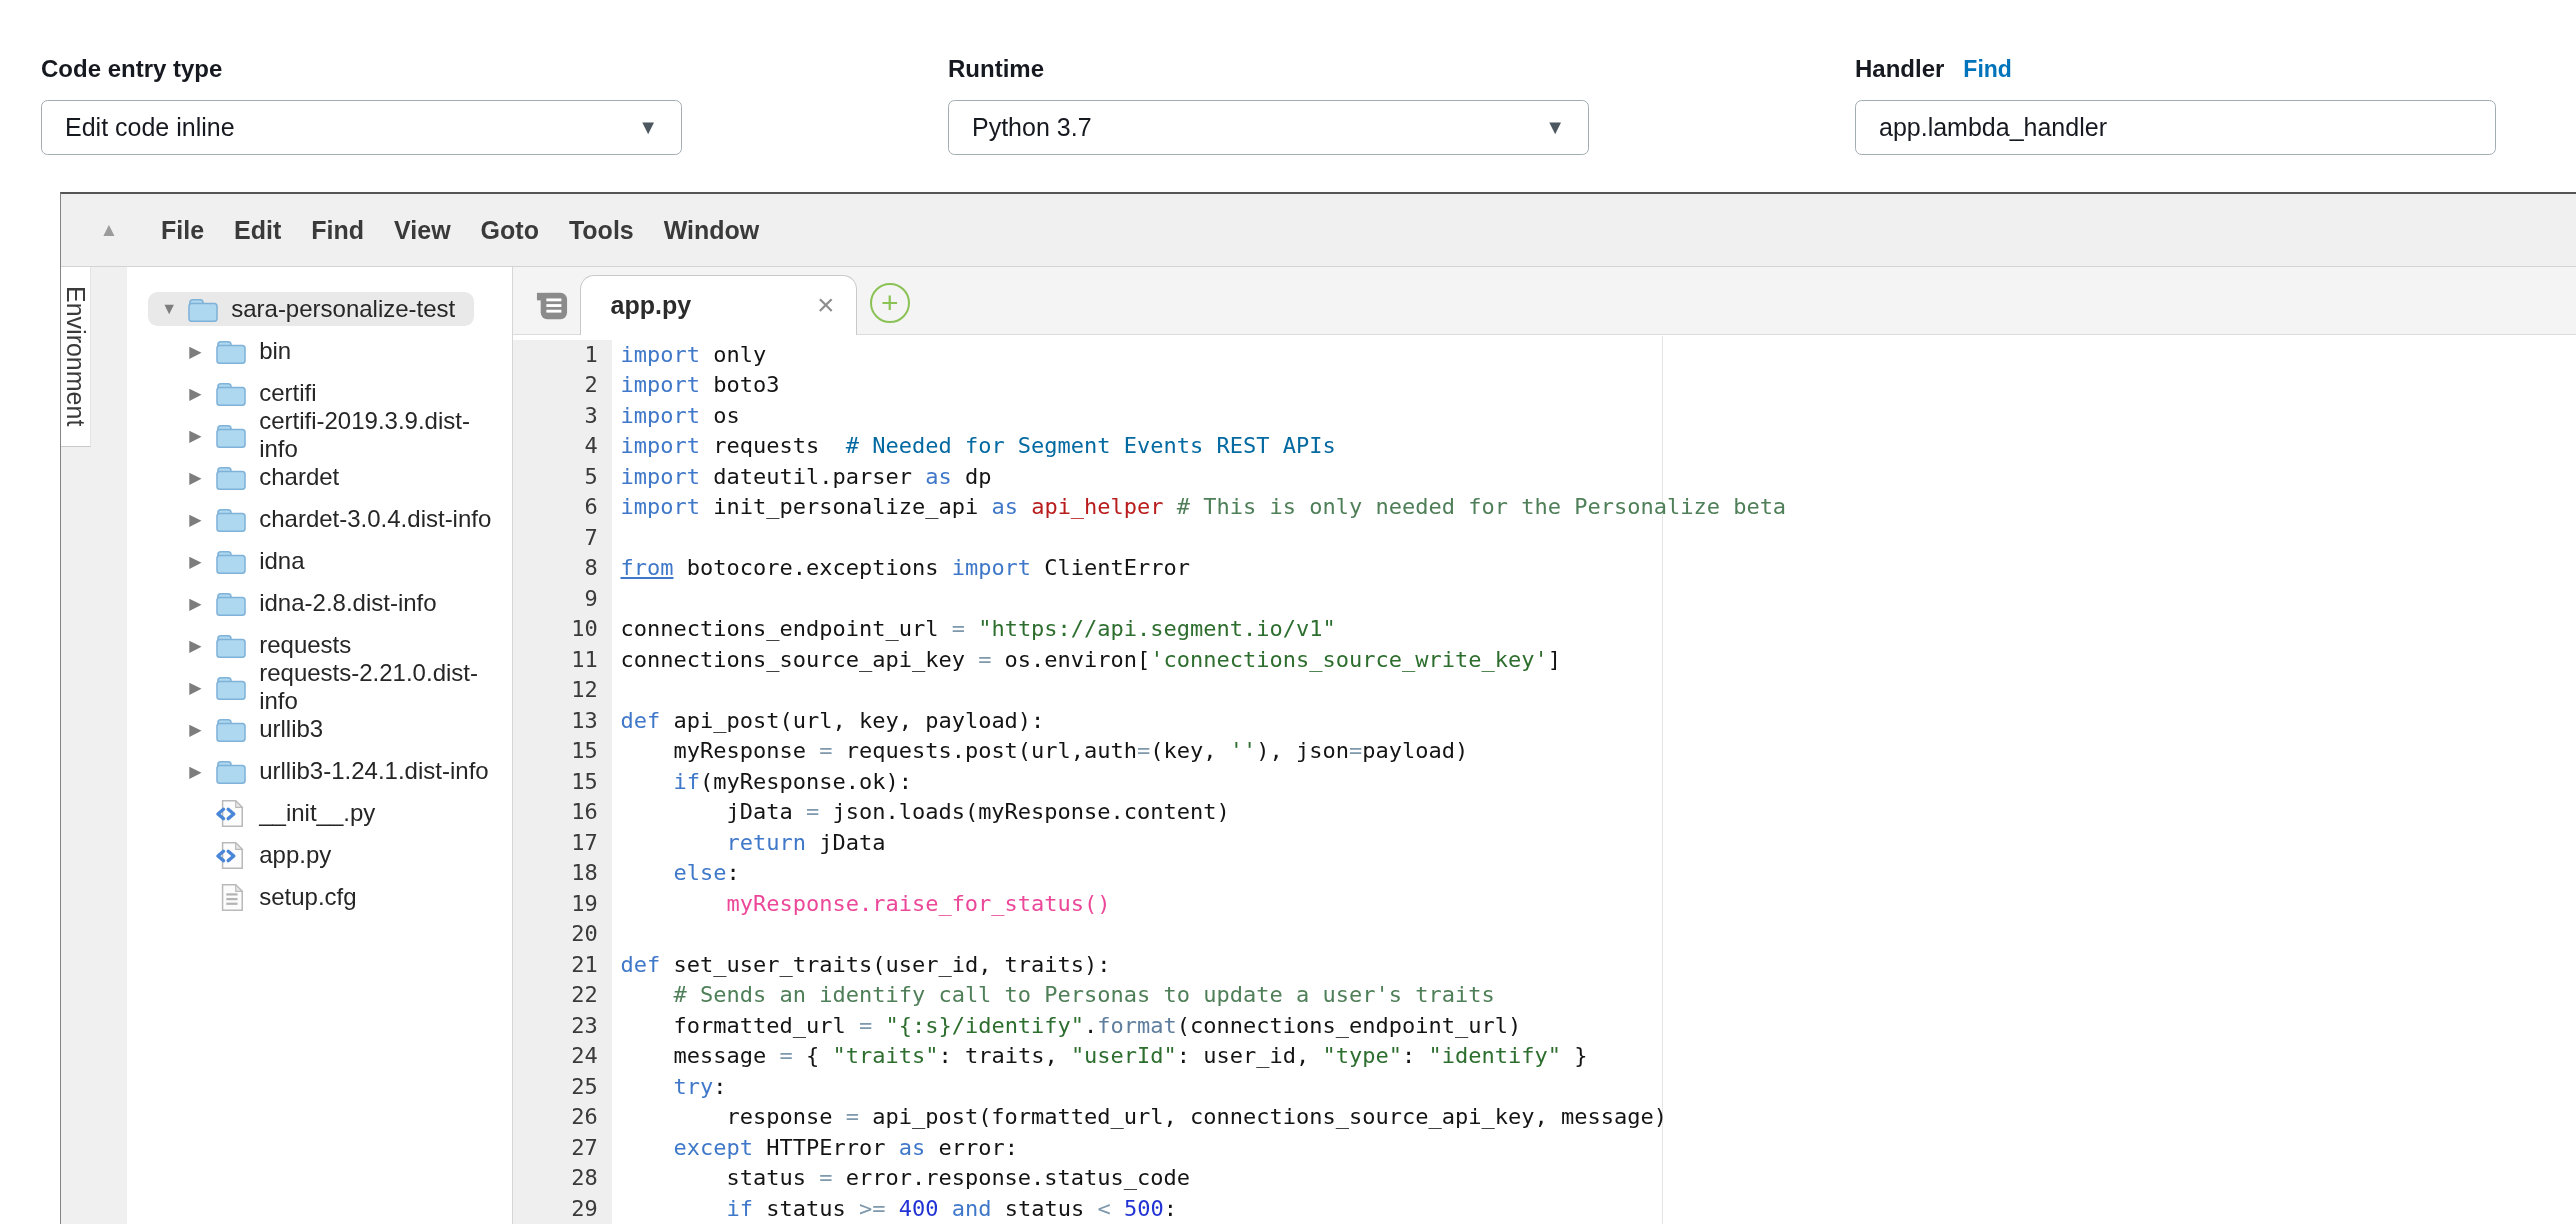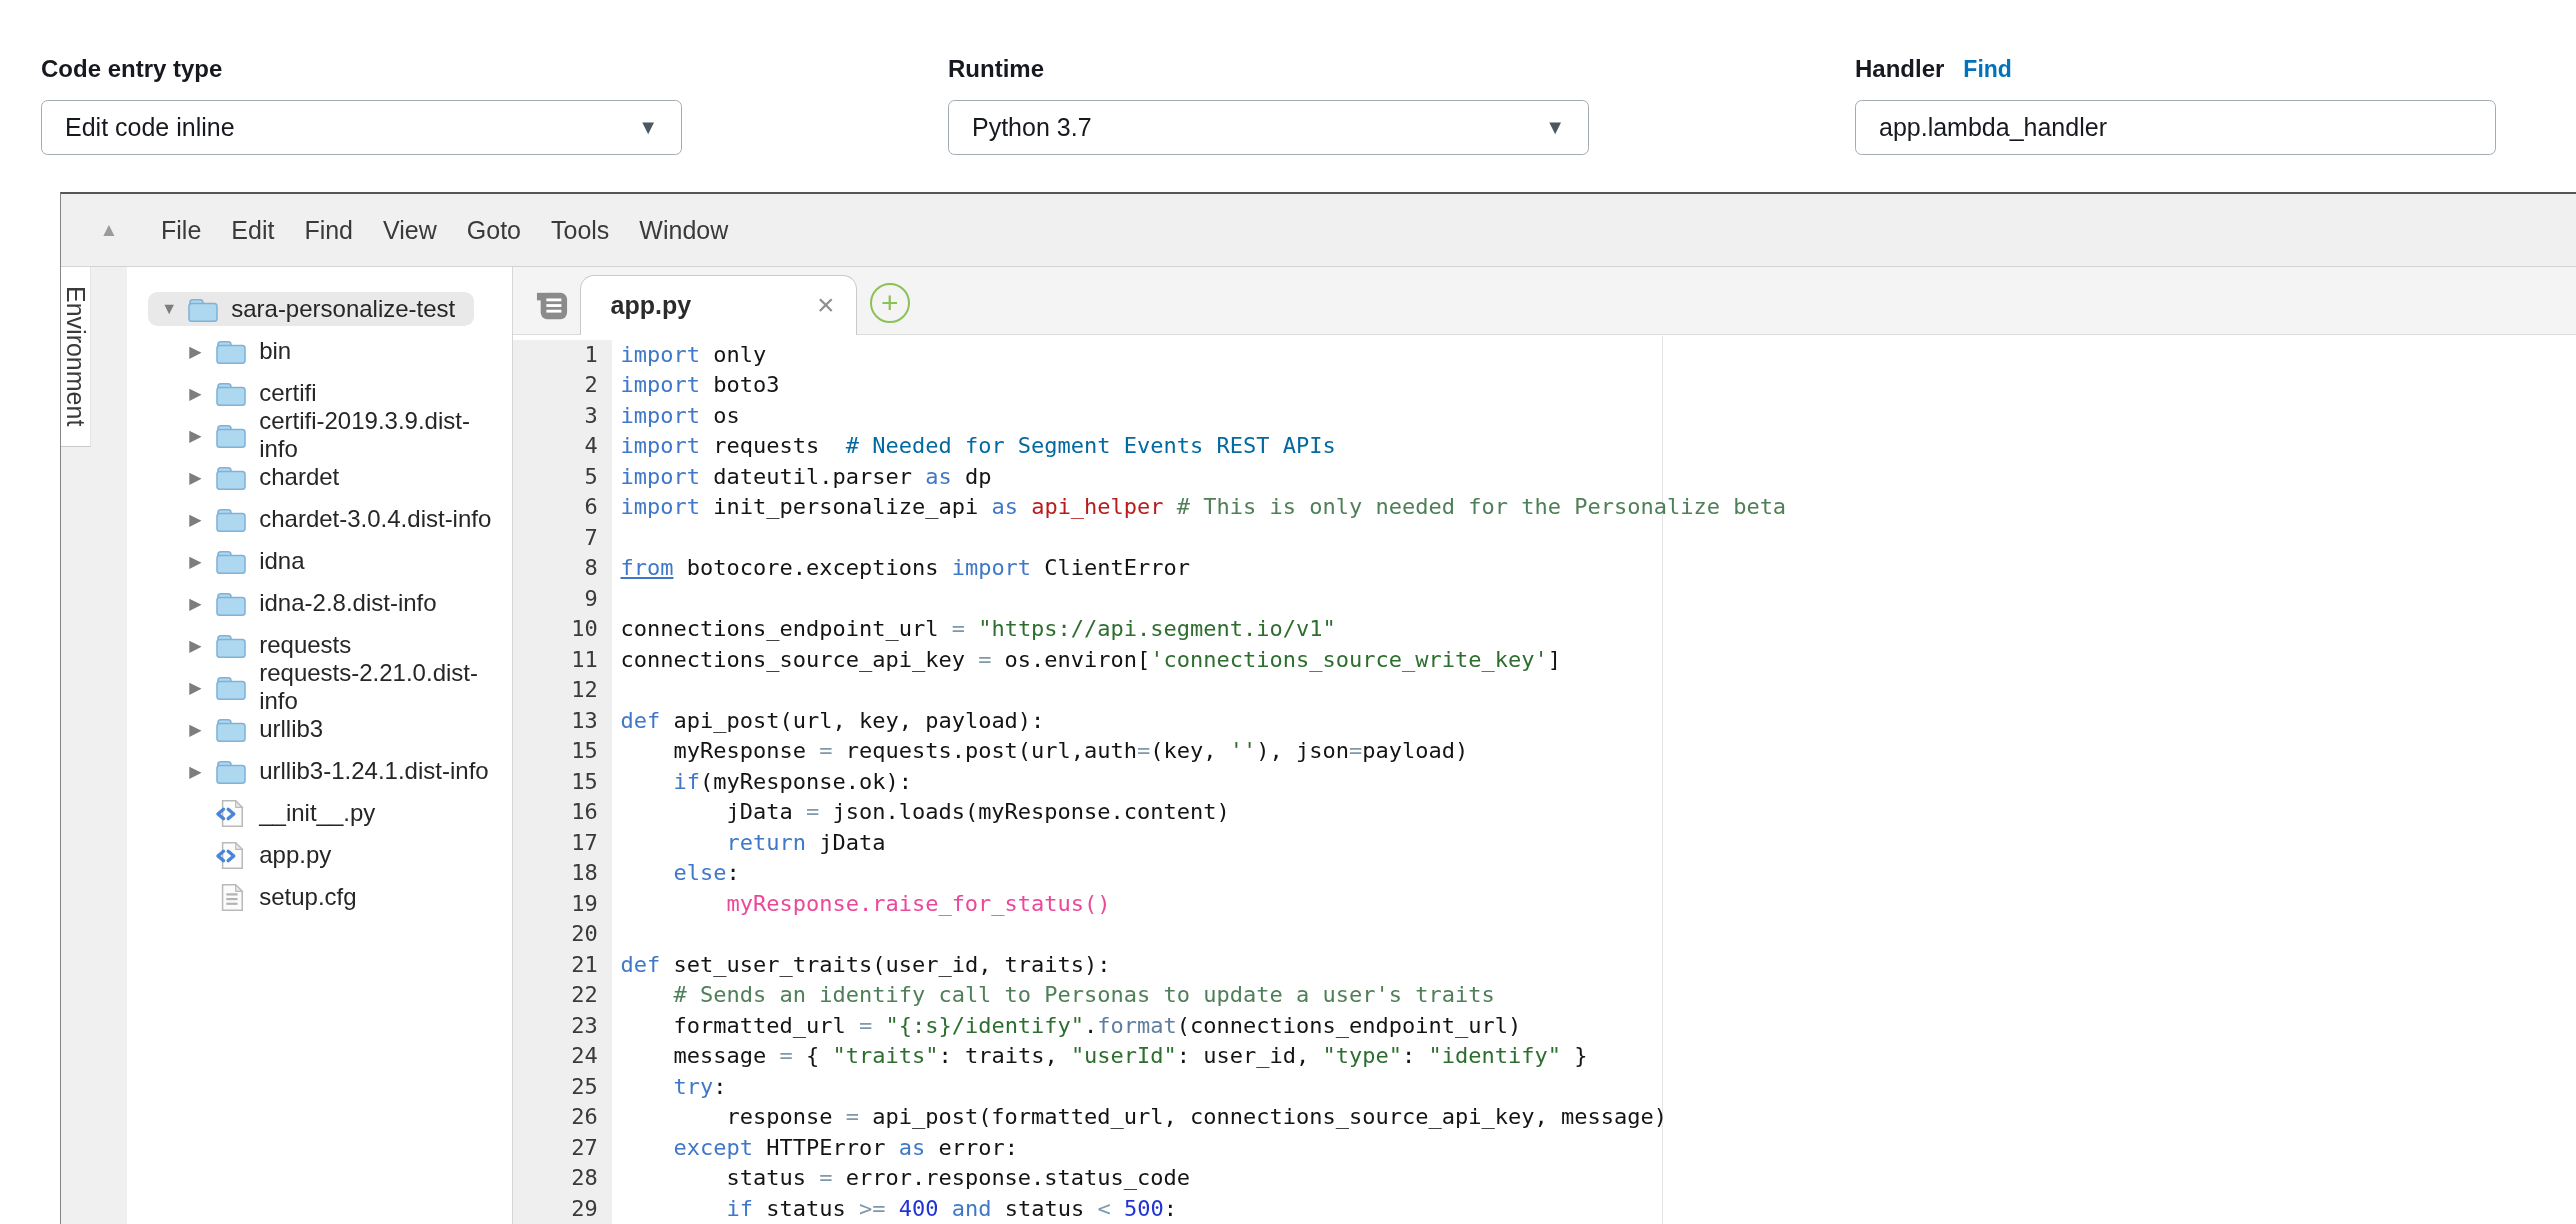--- a/index.html
+++ b/index.html
@@ -28,21 +28,21 @@
     position:absolute; left:60px; top:192px; width:2516px; height:1032px;
     border-top:2.8px solid #565656; border-left:1.9px solid #858585;
     background:#fff; overflow:hidden;
   }
   .menubar {
     height:73px; background:#f0f0f0; border-bottom:0.9px solid #d4d4d4;
     display:flex; align-items:center;
   }
   .collapse-btn { margin-left:32px; width:32px; color:#9b9b9b; font-size:19px; text-align:center; cursor:pointer; }
   .menus { display:flex; margin-left:21px; }
-  .menu-item { padding:0 15px; font-size:25px; color:#3a3a3a; cursor:pointer; }
+  .menu-item { padding:0 15px; font-size:25px; color:#3a3a3a; cursor:pointer;font-weight:bold; }
 
   .editor-body { display:flex; height:958px; }
 
   
   .env-strip { width:66px; background:#f0f0f0; flex:none; }
   .env-tab {
     height:180px; background:#ffffff;
     border-bottom:0.9px solid #c9c9c9; border-right:0.9px solid #e4e4e4;
     display:flex; align-items:center; justify-content:center;
     writing-mode:vertical-rl; font-size:25px; color:#3a3a3a; cursor:pointer;

